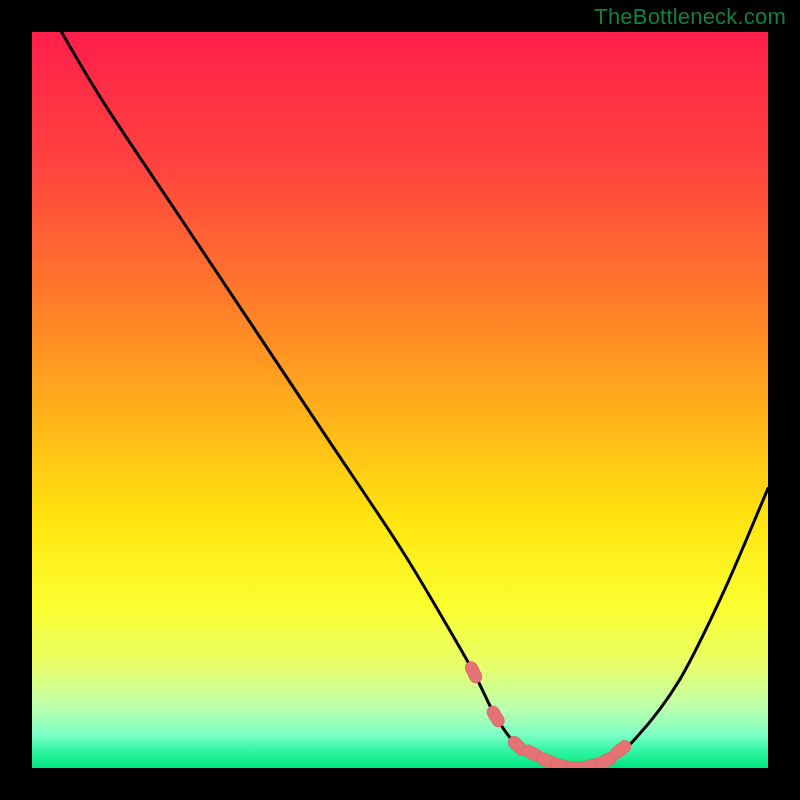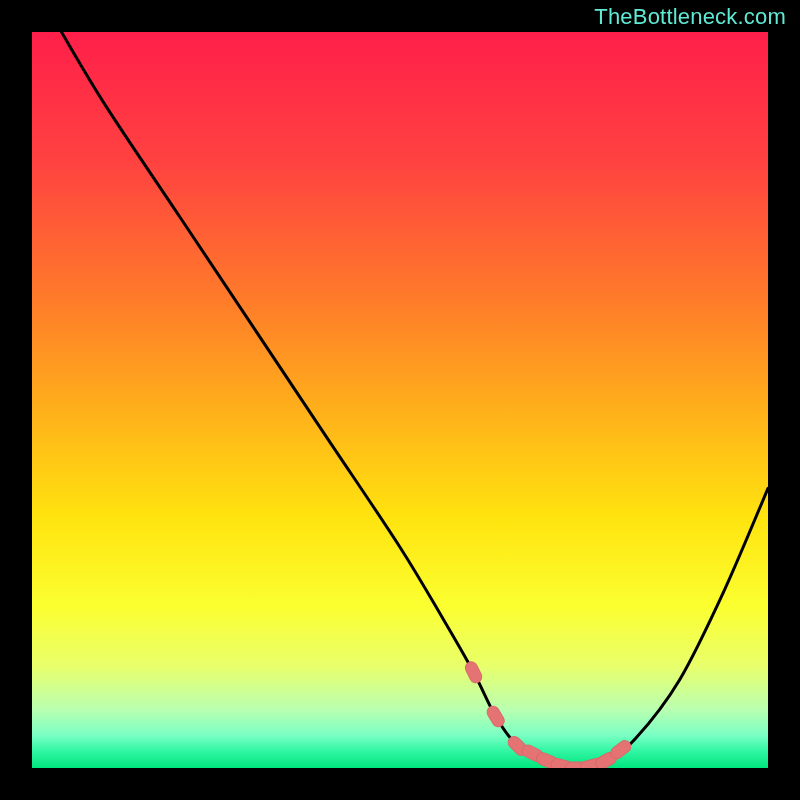--- a/index.html
+++ b/index.html
@@ -14,21 +14,21 @@
   .frame {
     position: absolute;
     left: 0; top: 0;
     width: 800px; height: 800px;
     background: #000;
   }
   .watermark {
     position: absolute;
     top: 4px;
     right: 14px;
-    color: #5eead4;
+    color: #15803d;
     font-size: 22px;
     font-weight: 500;
     letter-spacing: 0.2px;
     z-index: 10;
   }
   svg.plot {
     position: absolute;
     left: 32px;
     top: 32px;
     width: 736px;

